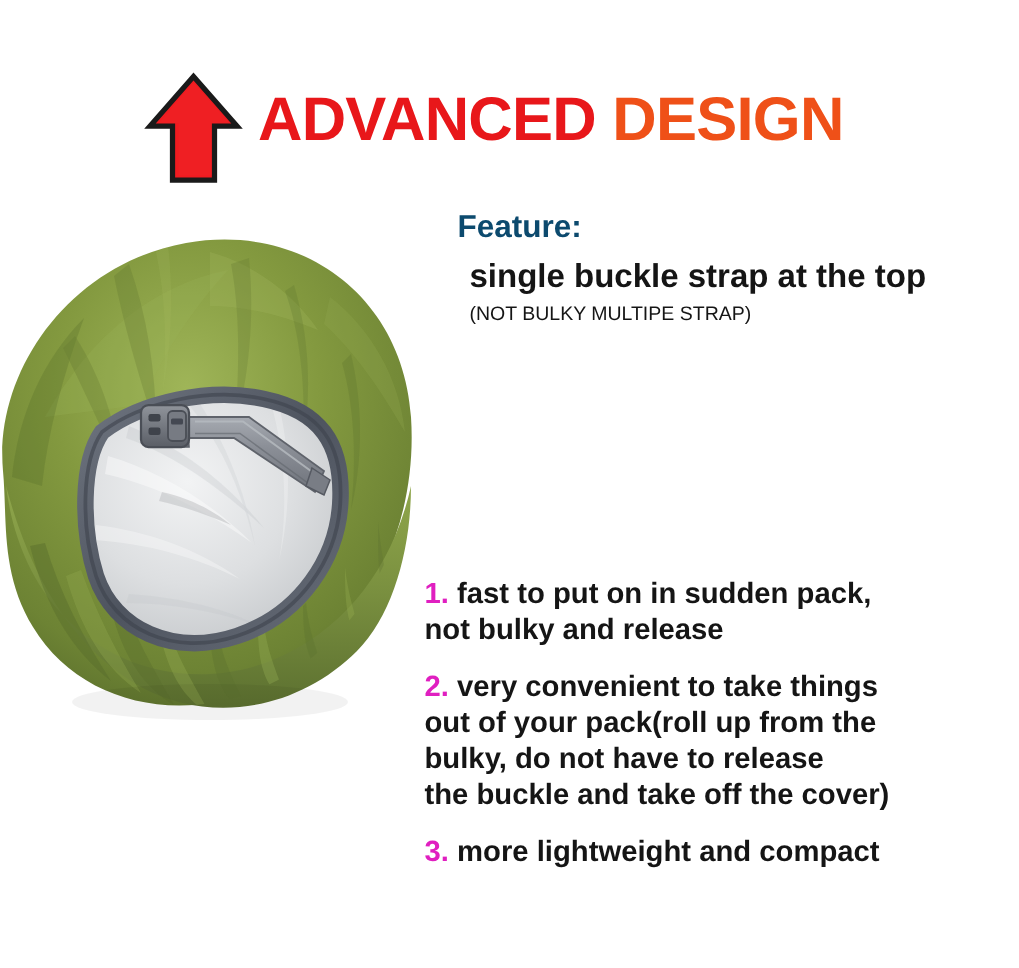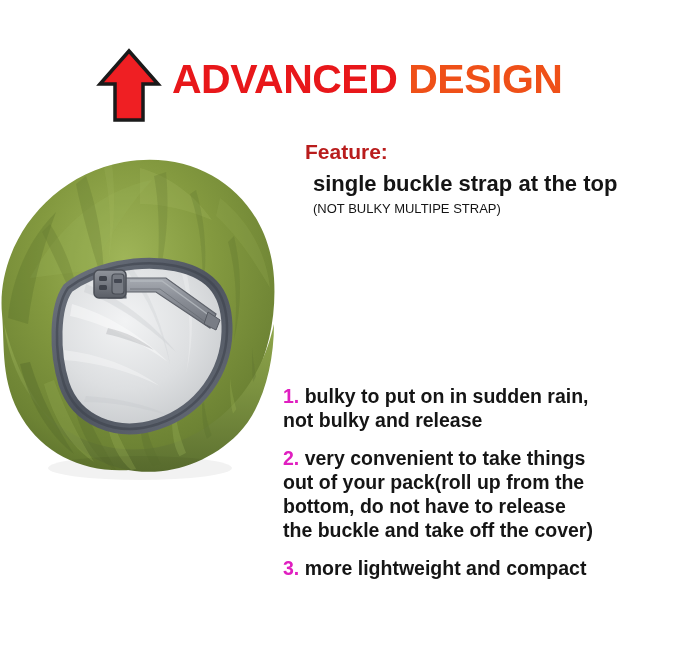--- a/index.html
+++ b/index.html
@@ -58,21 +58,21 @@
 
   
   .text-col {
     position: absolute;
     left: 283px;
     top: 130px;
     width: 396px;
     height: 515px;
   }
   .heading {
-    color: #b91c1c;
+    color: #0c4a6e;
     font-size: 21px;
     font-weight: bold;
     line-height: 27px;
   }
   .body-line {
     color: #151515;
     font-size: 22px;
     font-weight: bold;
     line-height: 25px;
     white-space: nowrap;
@@ -269,28 +269,28 @@
 
     <div class="feature-block">
       <div class="heading feature-head">Feature:</div>
       <div class="body-line feature-l1">single buckle strap at the top</div>
       <div class="body-line-sm feature-l2">(NOT BULKY MULTIPE STRAP)</div>
     </div>
 
     <div class="advantage-block">
 
       <div class="adv-item">
-        <p><span class="num">1.</span><span> bulky to put on in sudden rain,</span></p>
+        <p><span class="num">1.</span><span> fast to put on in sudden pack,</span></p>
         <p>not bulky and release</p>
       </div>
 
       <div class="adv-item">
         <p><span class="num">2.</span><span> very convenient to take things</span></p>
         <p>out of your pack(roll up from the</p>
-        <p>bottom, do not have to release</p>
+        <p>bulky, do not have to release</p>
         <p>the buckle and take off the cover)</p>
       </div>
 
       <div class="adv-item">
         <p><span class="num">3.</span><span> more lightweight and compact</span></p>
       </div>
     </div>
   </div>
 
 </div>

